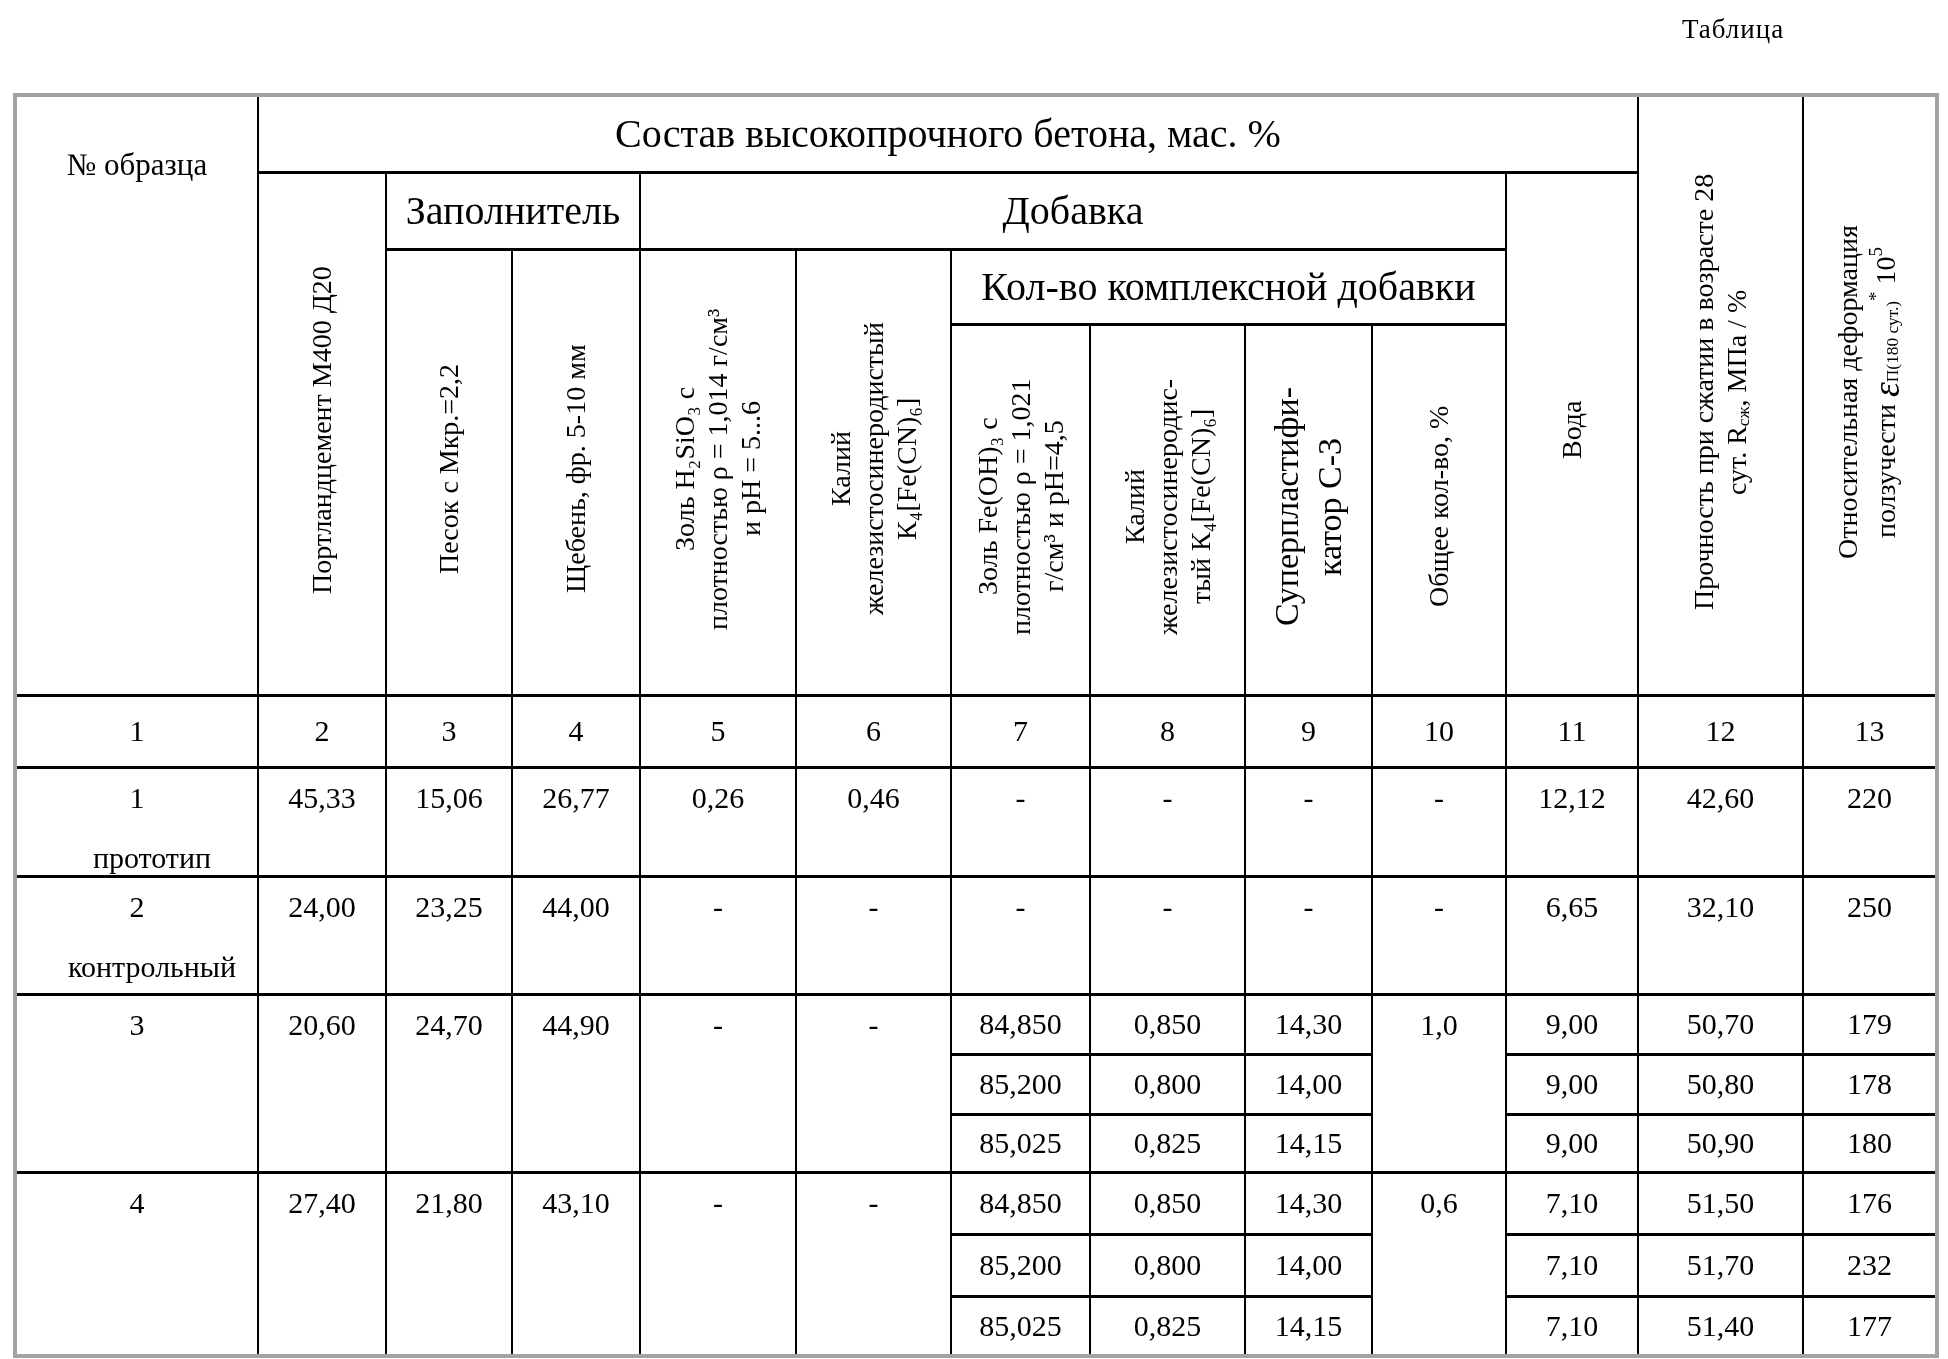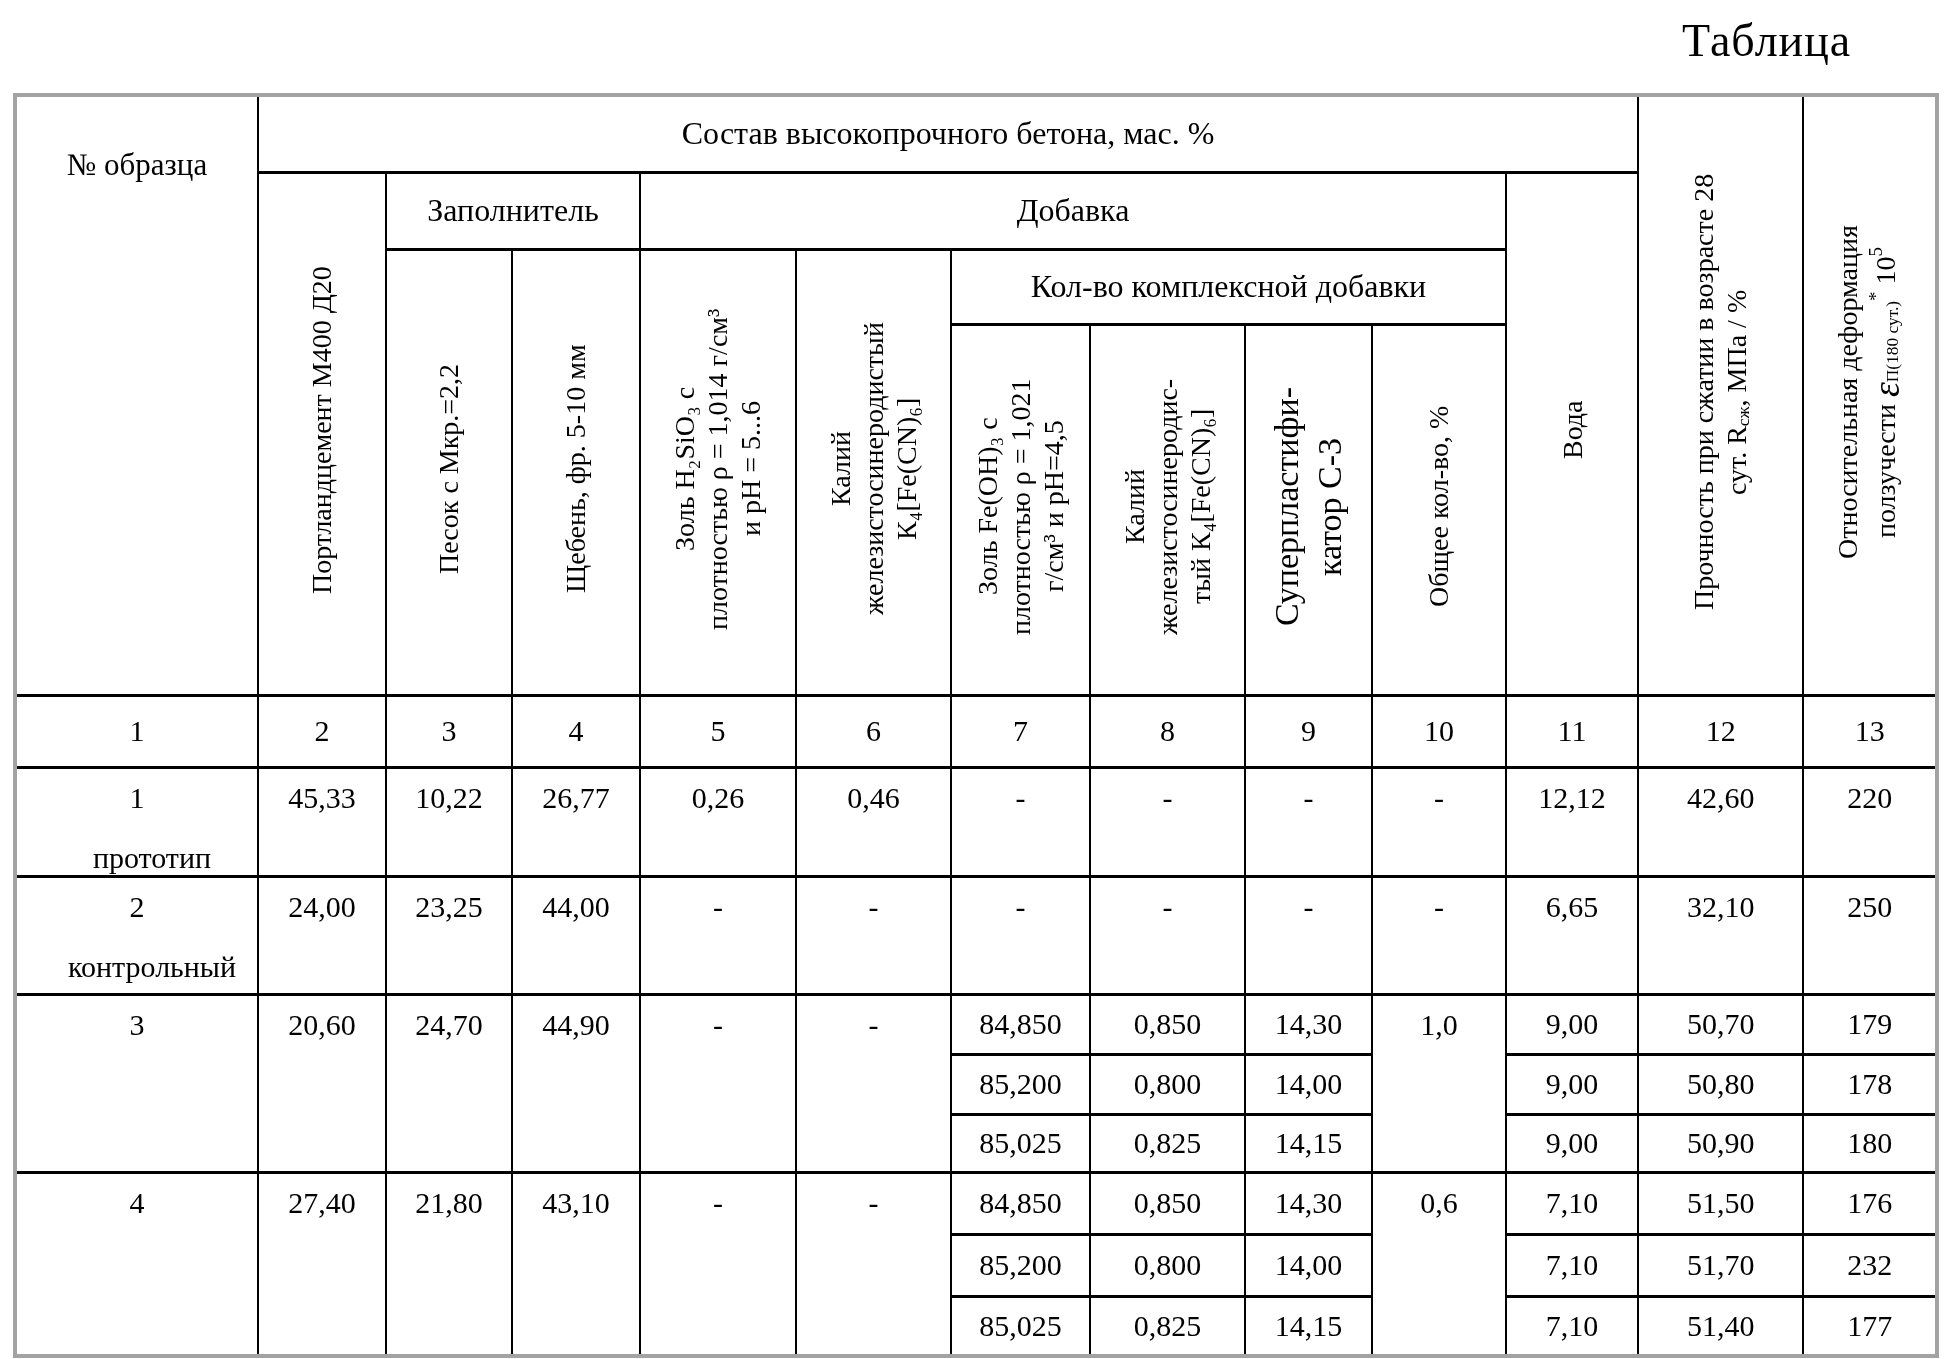--- a/index.html
+++ b/index.html
@@ -4,35 +4,35 @@
 <style>
   html,body { margin:0; padding:0; background:#ffffff; }
   .page {
     position:relative; width:1948px; height:1359px;
     background:#ffffff; color:#000;
     font-family:"Liberation Serif","DejaVu Serif",serif;
     overflow:hidden;
   }
   .doc-title {
     position:absolute; top:14px; left:1682px;
-    font-size:46px; letter-spacing:1px;
+    font-size:27px; letter-spacing:1px;
   }
   table.main {
     position:absolute; left:13px; top:93px;
     width:1922px; table-layout:fixed;
     border-collapse:collapse;
     border:4px solid #a3a3a3;
   }
   td {
     border-left:2px solid #000; border-right:2px solid #000;
     border-top:3px solid #000; border-bottom:3px solid #000;
     text-align:center; vertical-align:middle;
     padding:0; font-size:30px; overflow:hidden;
   }
-  td.hgroup { font-size:32px;margin-left:15px; }
+  td.hgroup { font-size:40px;margin-left:15px; }
   td.c1head { vertical-align:top; padding-top:50px; font-size:31px; }
   td.vert { vertical-align:middle; }
   .vtext {
     display:inline-block;
     writing-mode:vertical-rl;
     transform:rotate(180deg);
     white-space:pre-line;
     text-align:center;
     font-size:28px; line-height:1.18;
   }
@@ -153,21 +153,21 @@
       <td class="num">12</td>
       <td class="num">13</td>
     </tr>
 
     <tr style="height:100px">
       <td class="vtop">
         <div class="lbl-num">1</div>
         <div class="lbl-word">прототип</div>
       </td>
       <td class="vtop">45,33</td>
-      <td class="vtop">10,22</td>
+      <td class="vtop">15,06</td>
       <td class="vtop">26,77</td>
       <td class="vtop">0,26</td>
       <td class="vtop">0,46</td>
       <td class="vtop">-</td>
       <td class="vtop">-</td>
       <td class="vtop">-</td>
       <td class="vtop">-</td>
       <td class="vtop">12,12</td>
       <td class="vtop">42,60</td>
       <td class="vtop">220</td>

